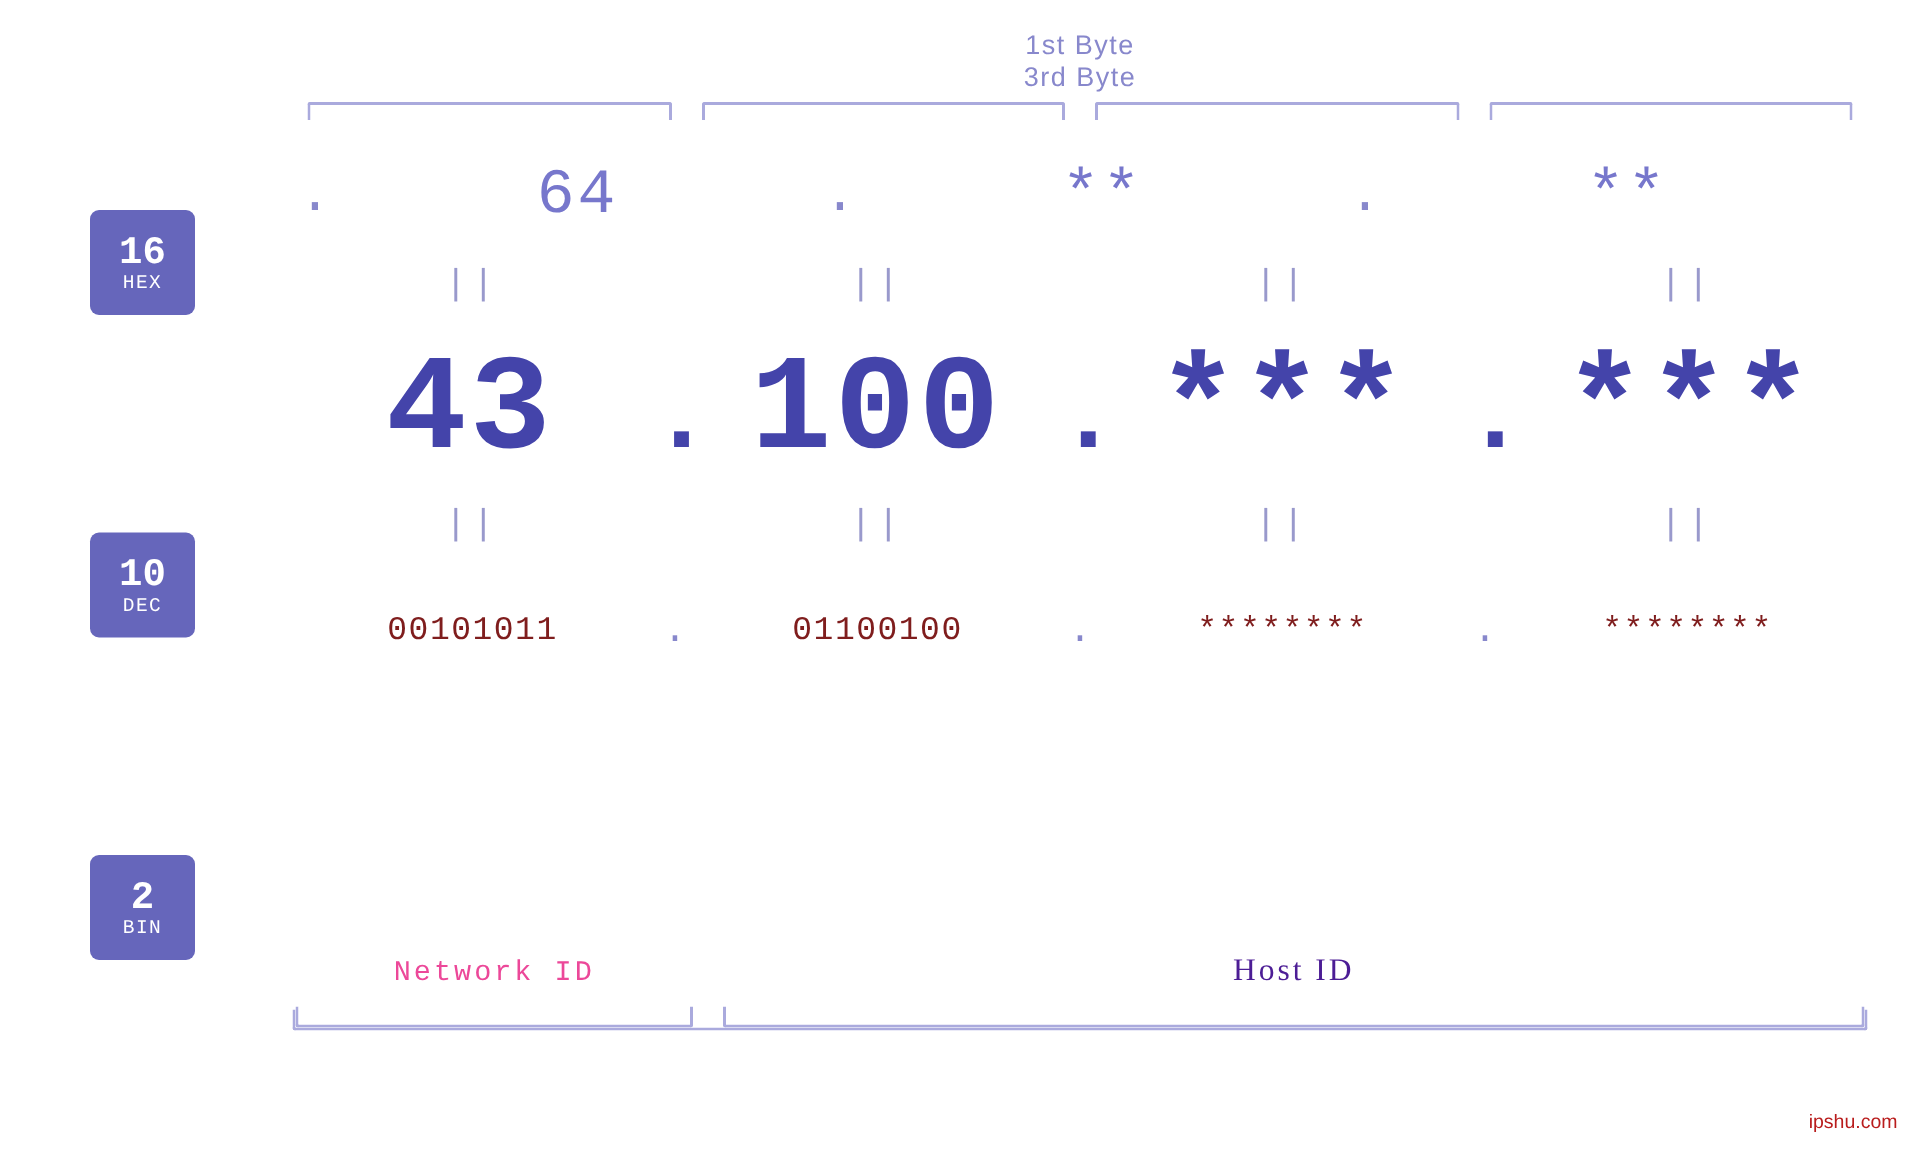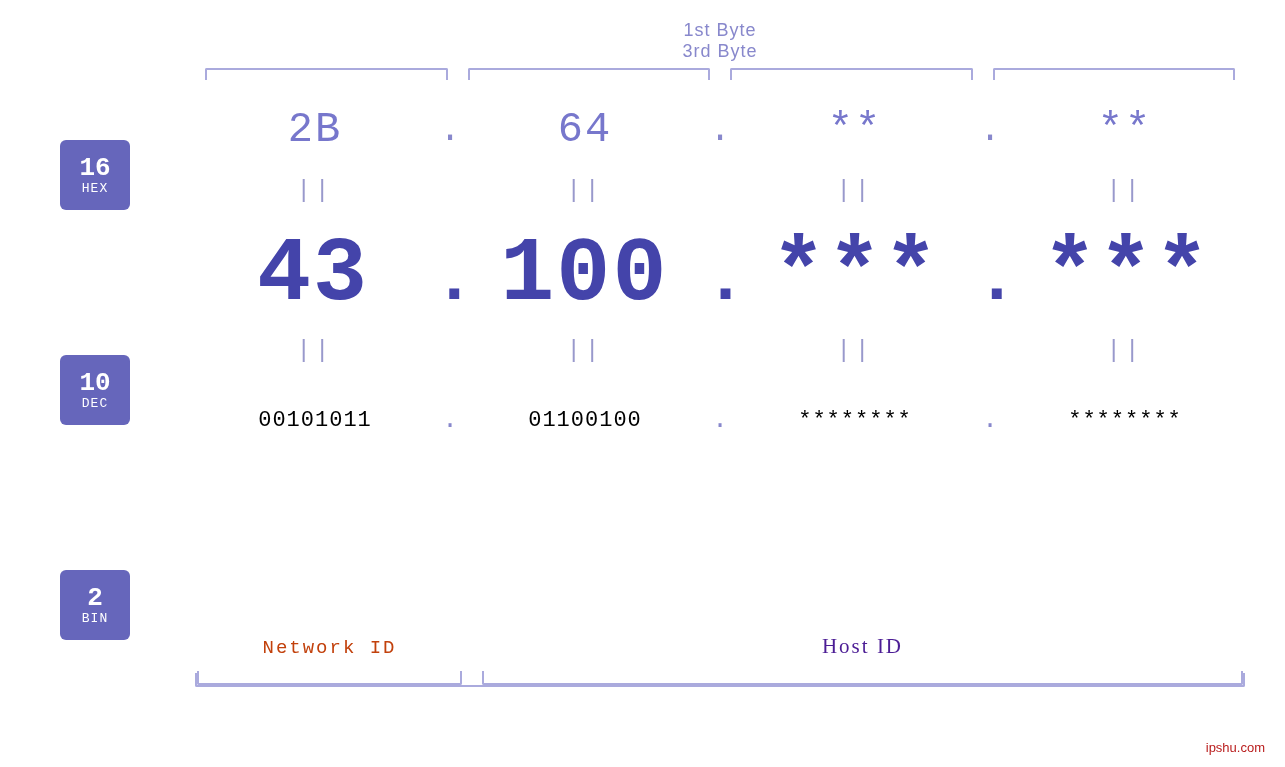--- a/index.html
+++ b/index.html
@@ -139,21 +139,21 @@
 
     .dec-value {
       color: #4444aa;
       font-size: 90px;
       font-weight: bold;
       font-family: 'Courier New', Courier, monospace;
       letter-spacing: 2px;
     }
 
     .bin-value {
-      color: #000000;
+      color: #7f1d1d;
       font-size: 22px;
       font-family: 'Courier New', Courier, monospace;
       letter-spacing: 1px;
     }
 
     .dot-hex {
       color: #8888cc;
       font-size: 36px;
       padding: 0 2px;
       align-self: center;
@@ -261,21 +261,21 @@
       border-top: none;
       border-radius: 0 0 2px 2px;
     }
 
     .network-id-label {
       position: absolute;
       bottom: 108px;
       left: 197px;
       width: 265px;
       text-align: center;
-      color: #c2410c;
+      color: #ec4899;
       font-size: 19px;
       font-family: 'Courier New', Courier, monospace;
       letter-spacing: 2px;
     }
 
     .host-id-label {
       position: absolute;
       bottom: 108px;
       left: 482px;
       right: 42px;
@@ -314,23 +314,20 @@
     </div>
     <div class="base-badge">
       <span class="base-num">2</span>
       <span class="base-label">BIN</span>
     </div>
   </div>
 
   <div class="rows-area">
 
     <div class="hex-row">
-      <div class="cell">
-        <span class="hex-value">2B</span>
-      </div>
       <span class="dot-hex">.</span>
       <div class="cell">
         <span class="hex-value">64</span>
       </div>
       <span class="dot-hex">.</span>
       <div class="cell">
         <span class="hex-value">**</span>
       </div>
       <span class="dot-hex">.</span>
       <div class="cell">

